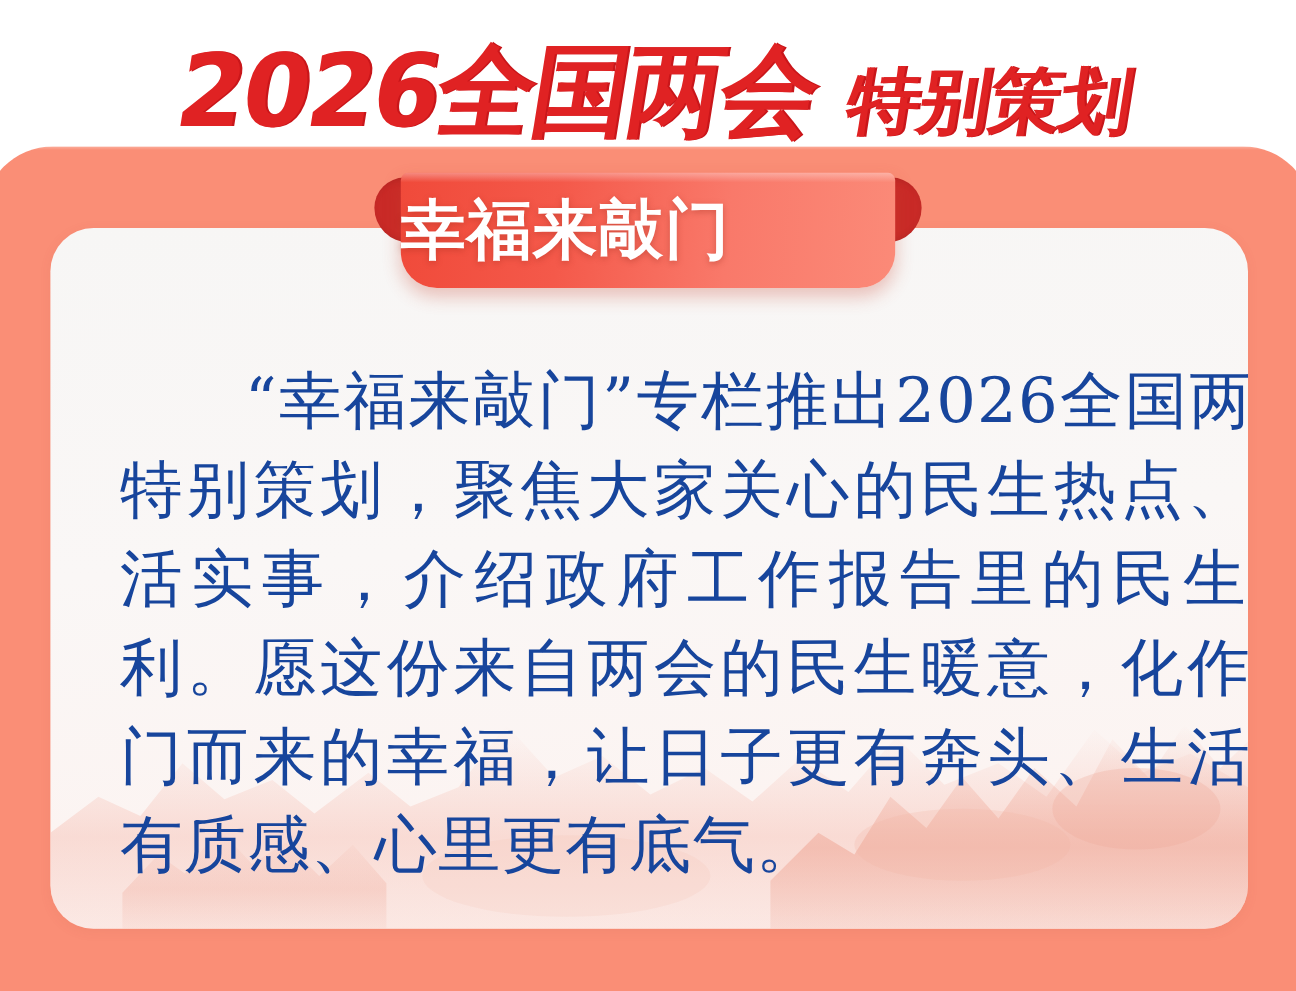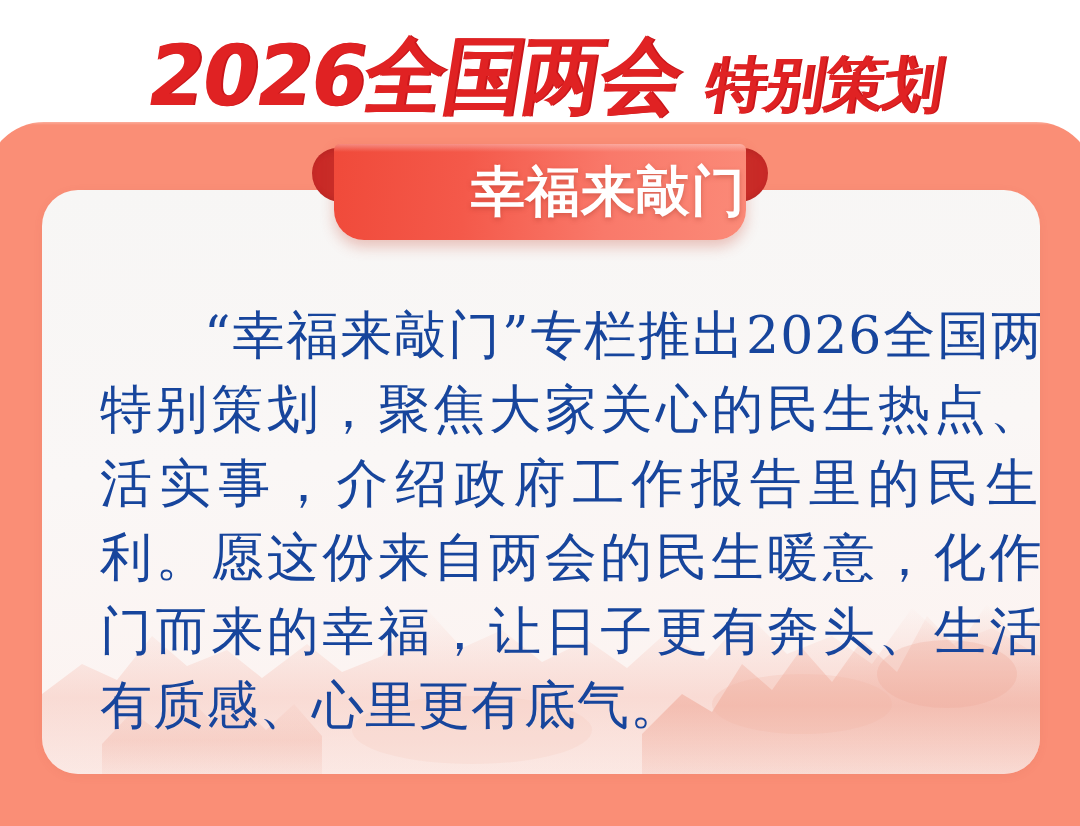--- a/index.html
+++ b/index.html
@@ -116,21 +116,21 @@
     position: absolute;
     left: 18px;
     right: 18px;
     top: 4px;
     height: 96px;
     background: linear-gradient(95deg, #F04A3A 0%, #F4594A 32%, #F9796A 66%, #FB8A78 100%);
     border-radius: 6px 6px 30px 30px;
     box-shadow: 0 7px 14px rgba(200,70,50,0.30);
     display: flex;
     align-items: center;
-    justify-content: flex-end;
+    justify-content: flex-start;
     z-index: 2;
   }
   .ribbon-body::before {
     content: "";
     position: absolute;
     left: 0; right: 0; top: 0;
     height: 8px;
     background: linear-gradient(180deg, rgba(255,255,255,0.35), rgba(255,255,255,0));
     border-radius: 6px 6px 0 0;
   }

